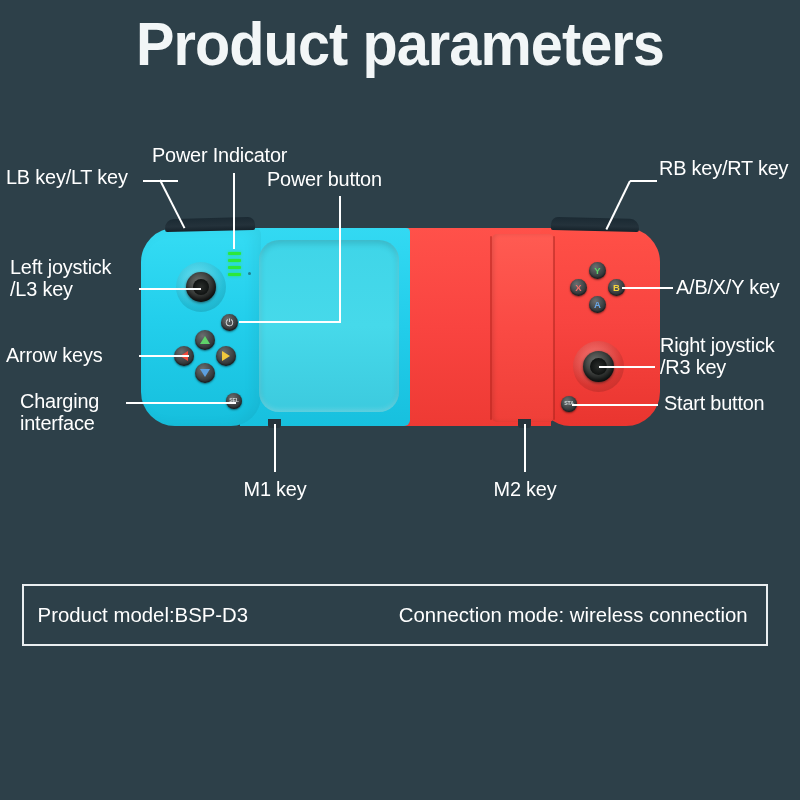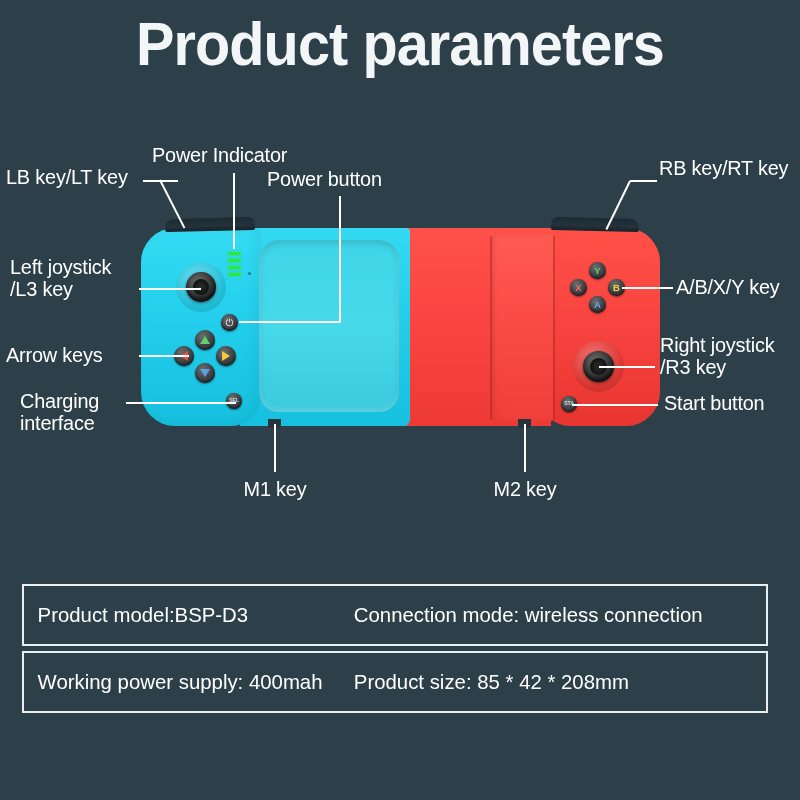--- a/index.html
+++ b/index.html
@@ -146,20 +146,21 @@
   .pinhole{position:absolute;width:3px;height:3px;border-radius:50%;background:rgba(20,60,70,.55);}
 
   
   #spectable{position:absolute;left:22px;top:584px;width:746px;}
   .srow{
     display:flex;
     border:2px solid #e9eef0;
     height:62px;
     margin-bottom:5px;
     box-sizing:border-box;
+    gap:45px;
   }
   .scell{
     display:flex;align-items:center;
     font-size:21px;color:#ffffff;white-space:nowrap;
     transform:scaleX(0.97);transform-origin:left center;
   }
   .scell.a{padding-left:14px;width:310px;}
   .scell.b{padding-left:6px;}
 </style>
 </head>
@@ -316,21 +317,17 @@
     <span>M2 key</span>
   </div>
 
   <div id="spectable">
 
     <div class="srow">
       <div class="scell a">Product model:BSP-D3</div>
       <div class="scell b">Connection mode: wireless connection</div>
     </div>
 
-    <div class="srow">
-      <div class="scell a">Working power supply: 400mah</div>
-      <div class="scell b">Product size: 85 * 42 * 208mm</div>
-    </div>
 
 
   </div>
 
 </div>
 
 </body></html>

